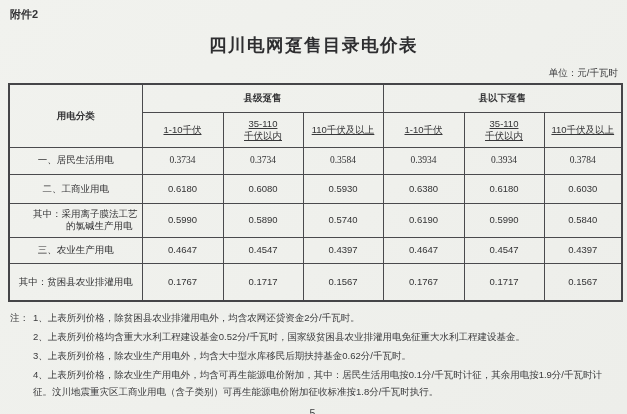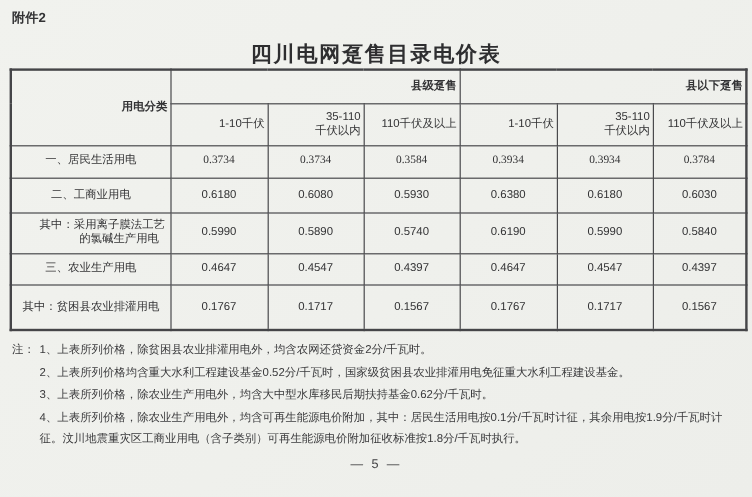--- a/index.html
+++ b/index.html
@@ -44,24 +44,24 @@
     font-size: 9.5px;
   }
   table.price th, table.price td {
     border: 1px solid #4a4a4d;
     text-align: center;
     vertical-align: middle;
     padding: 1px 2px;
     color: #333335;
     line-height: 1.25;
   }
-  table.price th { font-weight: bold; text-align: right; }
+  table.price th { font-weight: bold; }
   table.price th.volt { font-weight: normal; white-space: pre-line; }
   tr.hrow1 { height: 28px; }
-  tr.hrow2 { height: 35px; }
+  tr.hrow2 { height: 35px; text-decoration: underline; }
   tr.r1 { height: 27px; font-family: Liberation Serif, serif; }
   tr.r2 { height: 29px; }
   tr.r3 { height: 34px; }
   tr.r4 { height: 26px; }
   tr.r5 { height: 38px; }
   td.cat {
     text-align: left;
     padding-left: 3px;
   }
   td.cat.hang {
@@ -91,20 +91,21 @@
 </style>
 </head>
 <body>
 
 <div class="page">
 
   <div class="attachment">附件2</div>
 
   <div class="title">四川电网趸售目录电价表</div>
 
+  <div class="unit">单位：元/千瓦时</div>
 
   <table class="price">
     <colgroup>
       <col style="width:133px">
         <col style="width:81px">
         <col style="width:80px">
         <col style="width:80px">
         <col style="width:81px">
         <col style="width:80px">
         <col style="width:78px">

